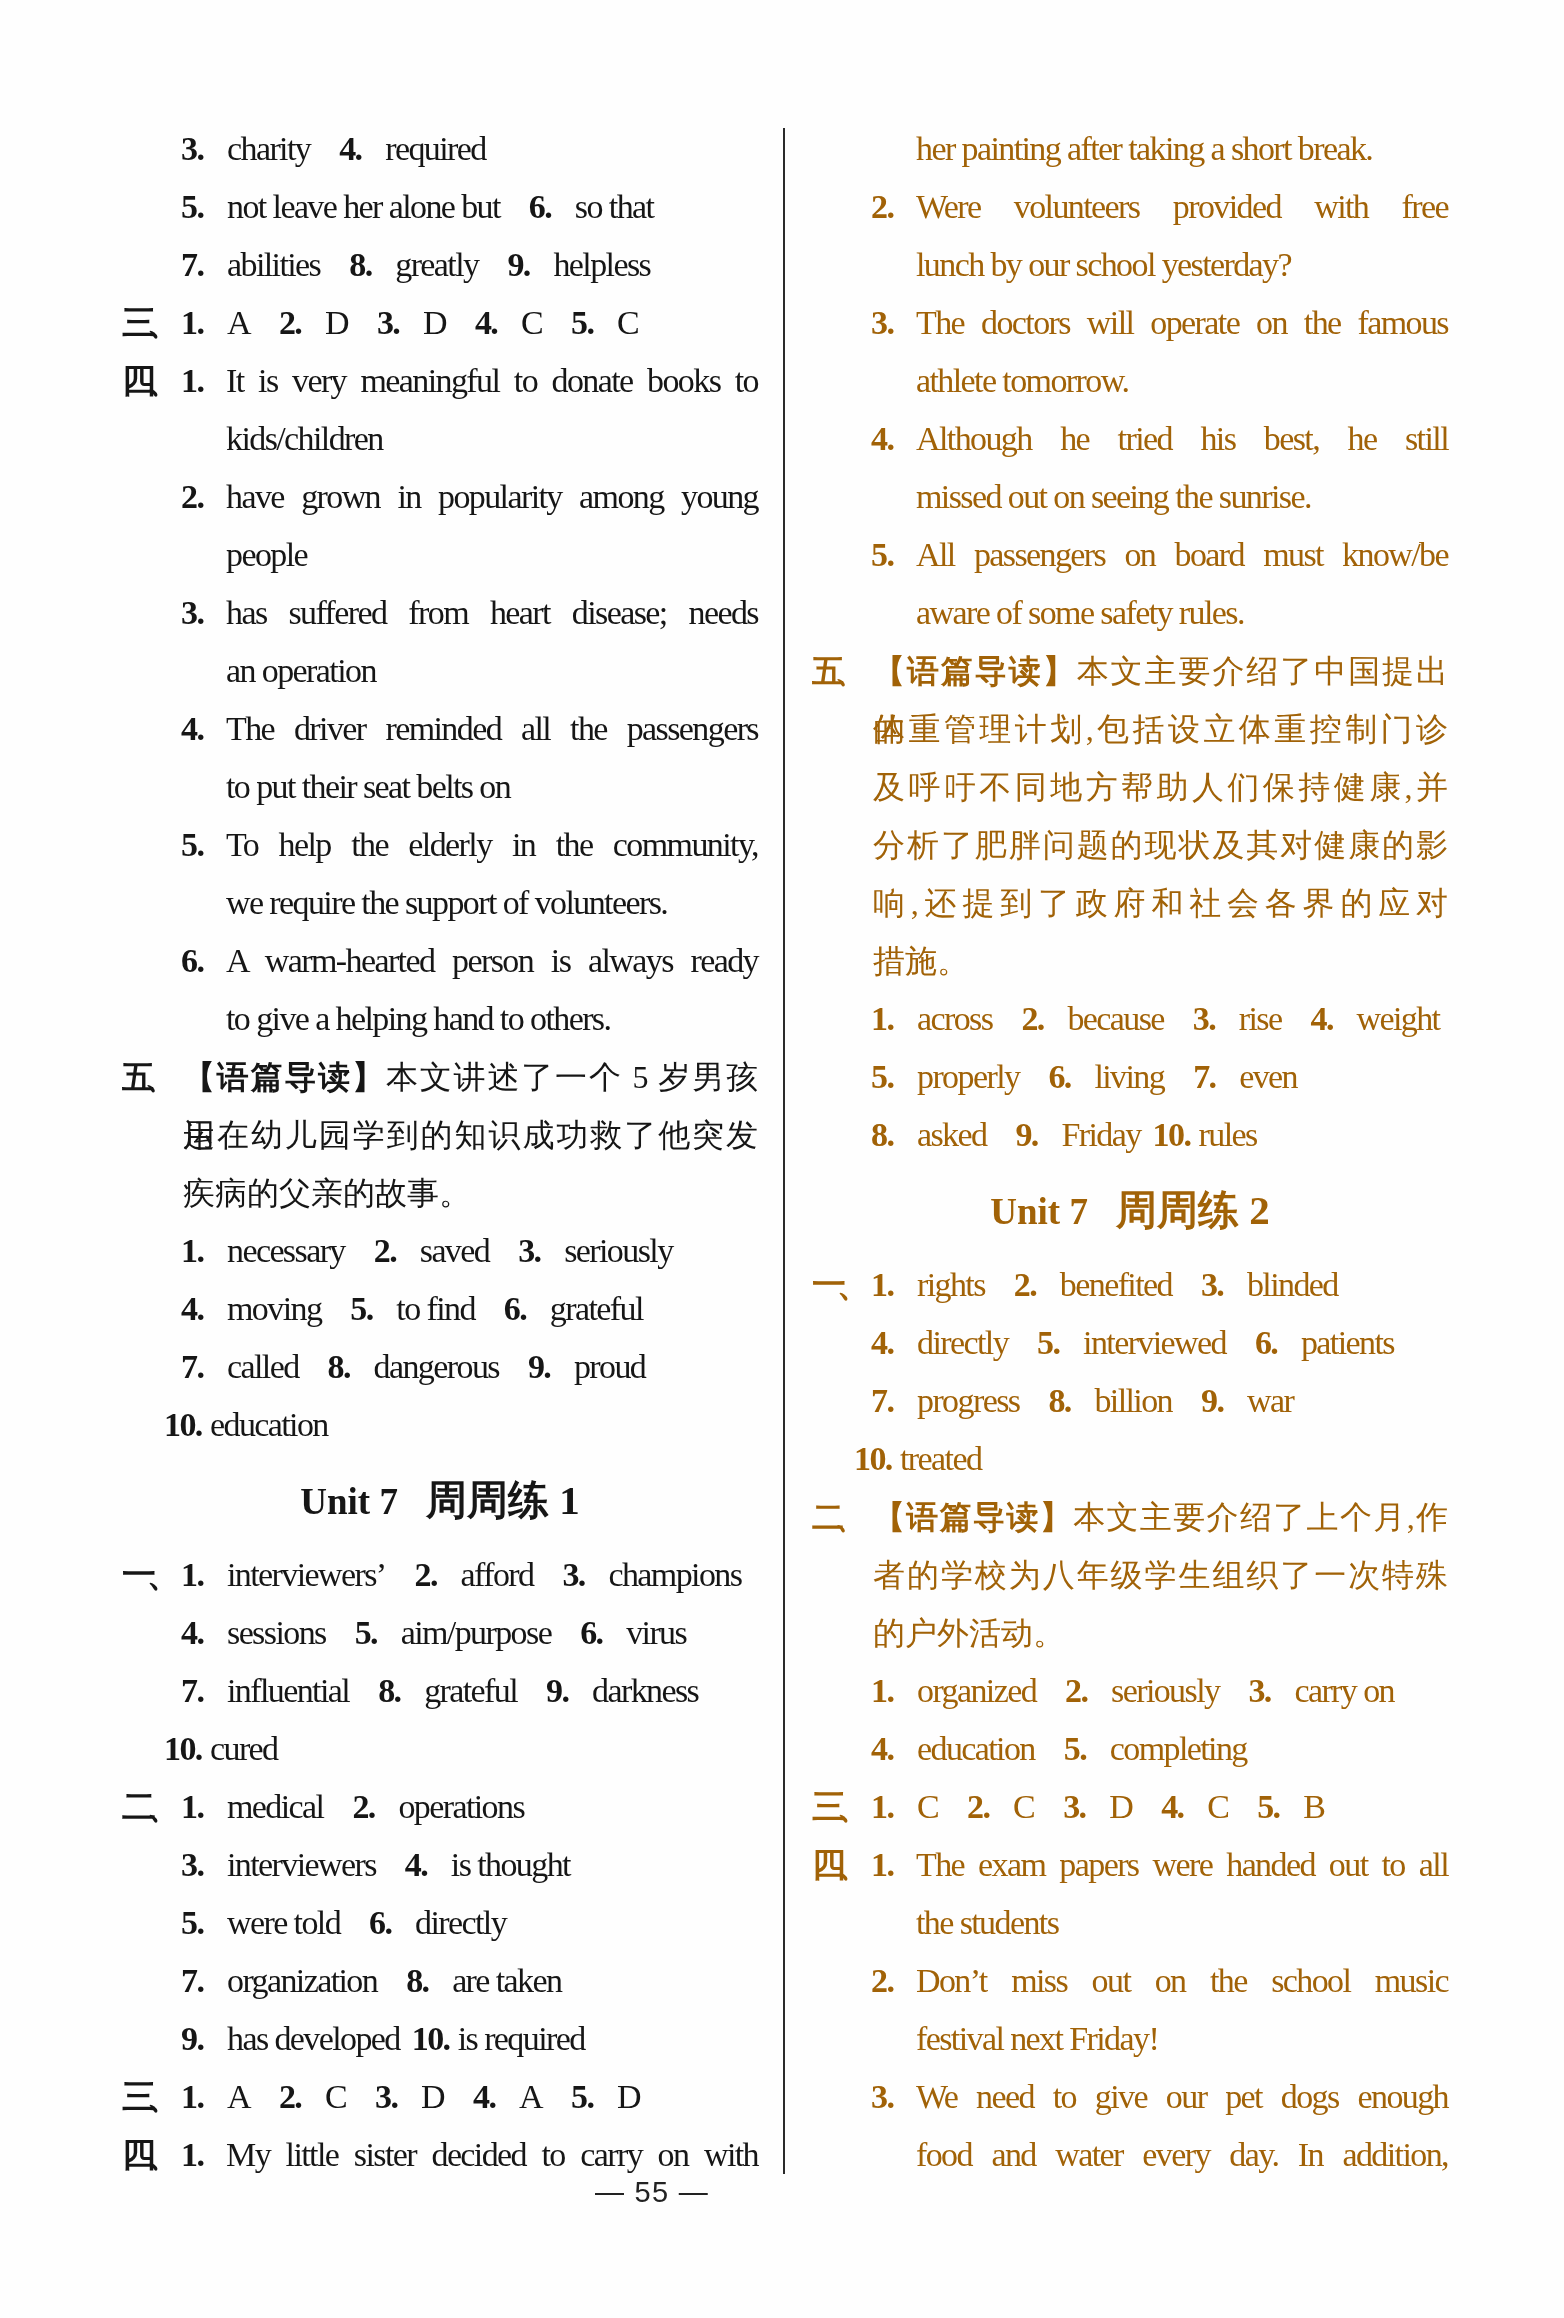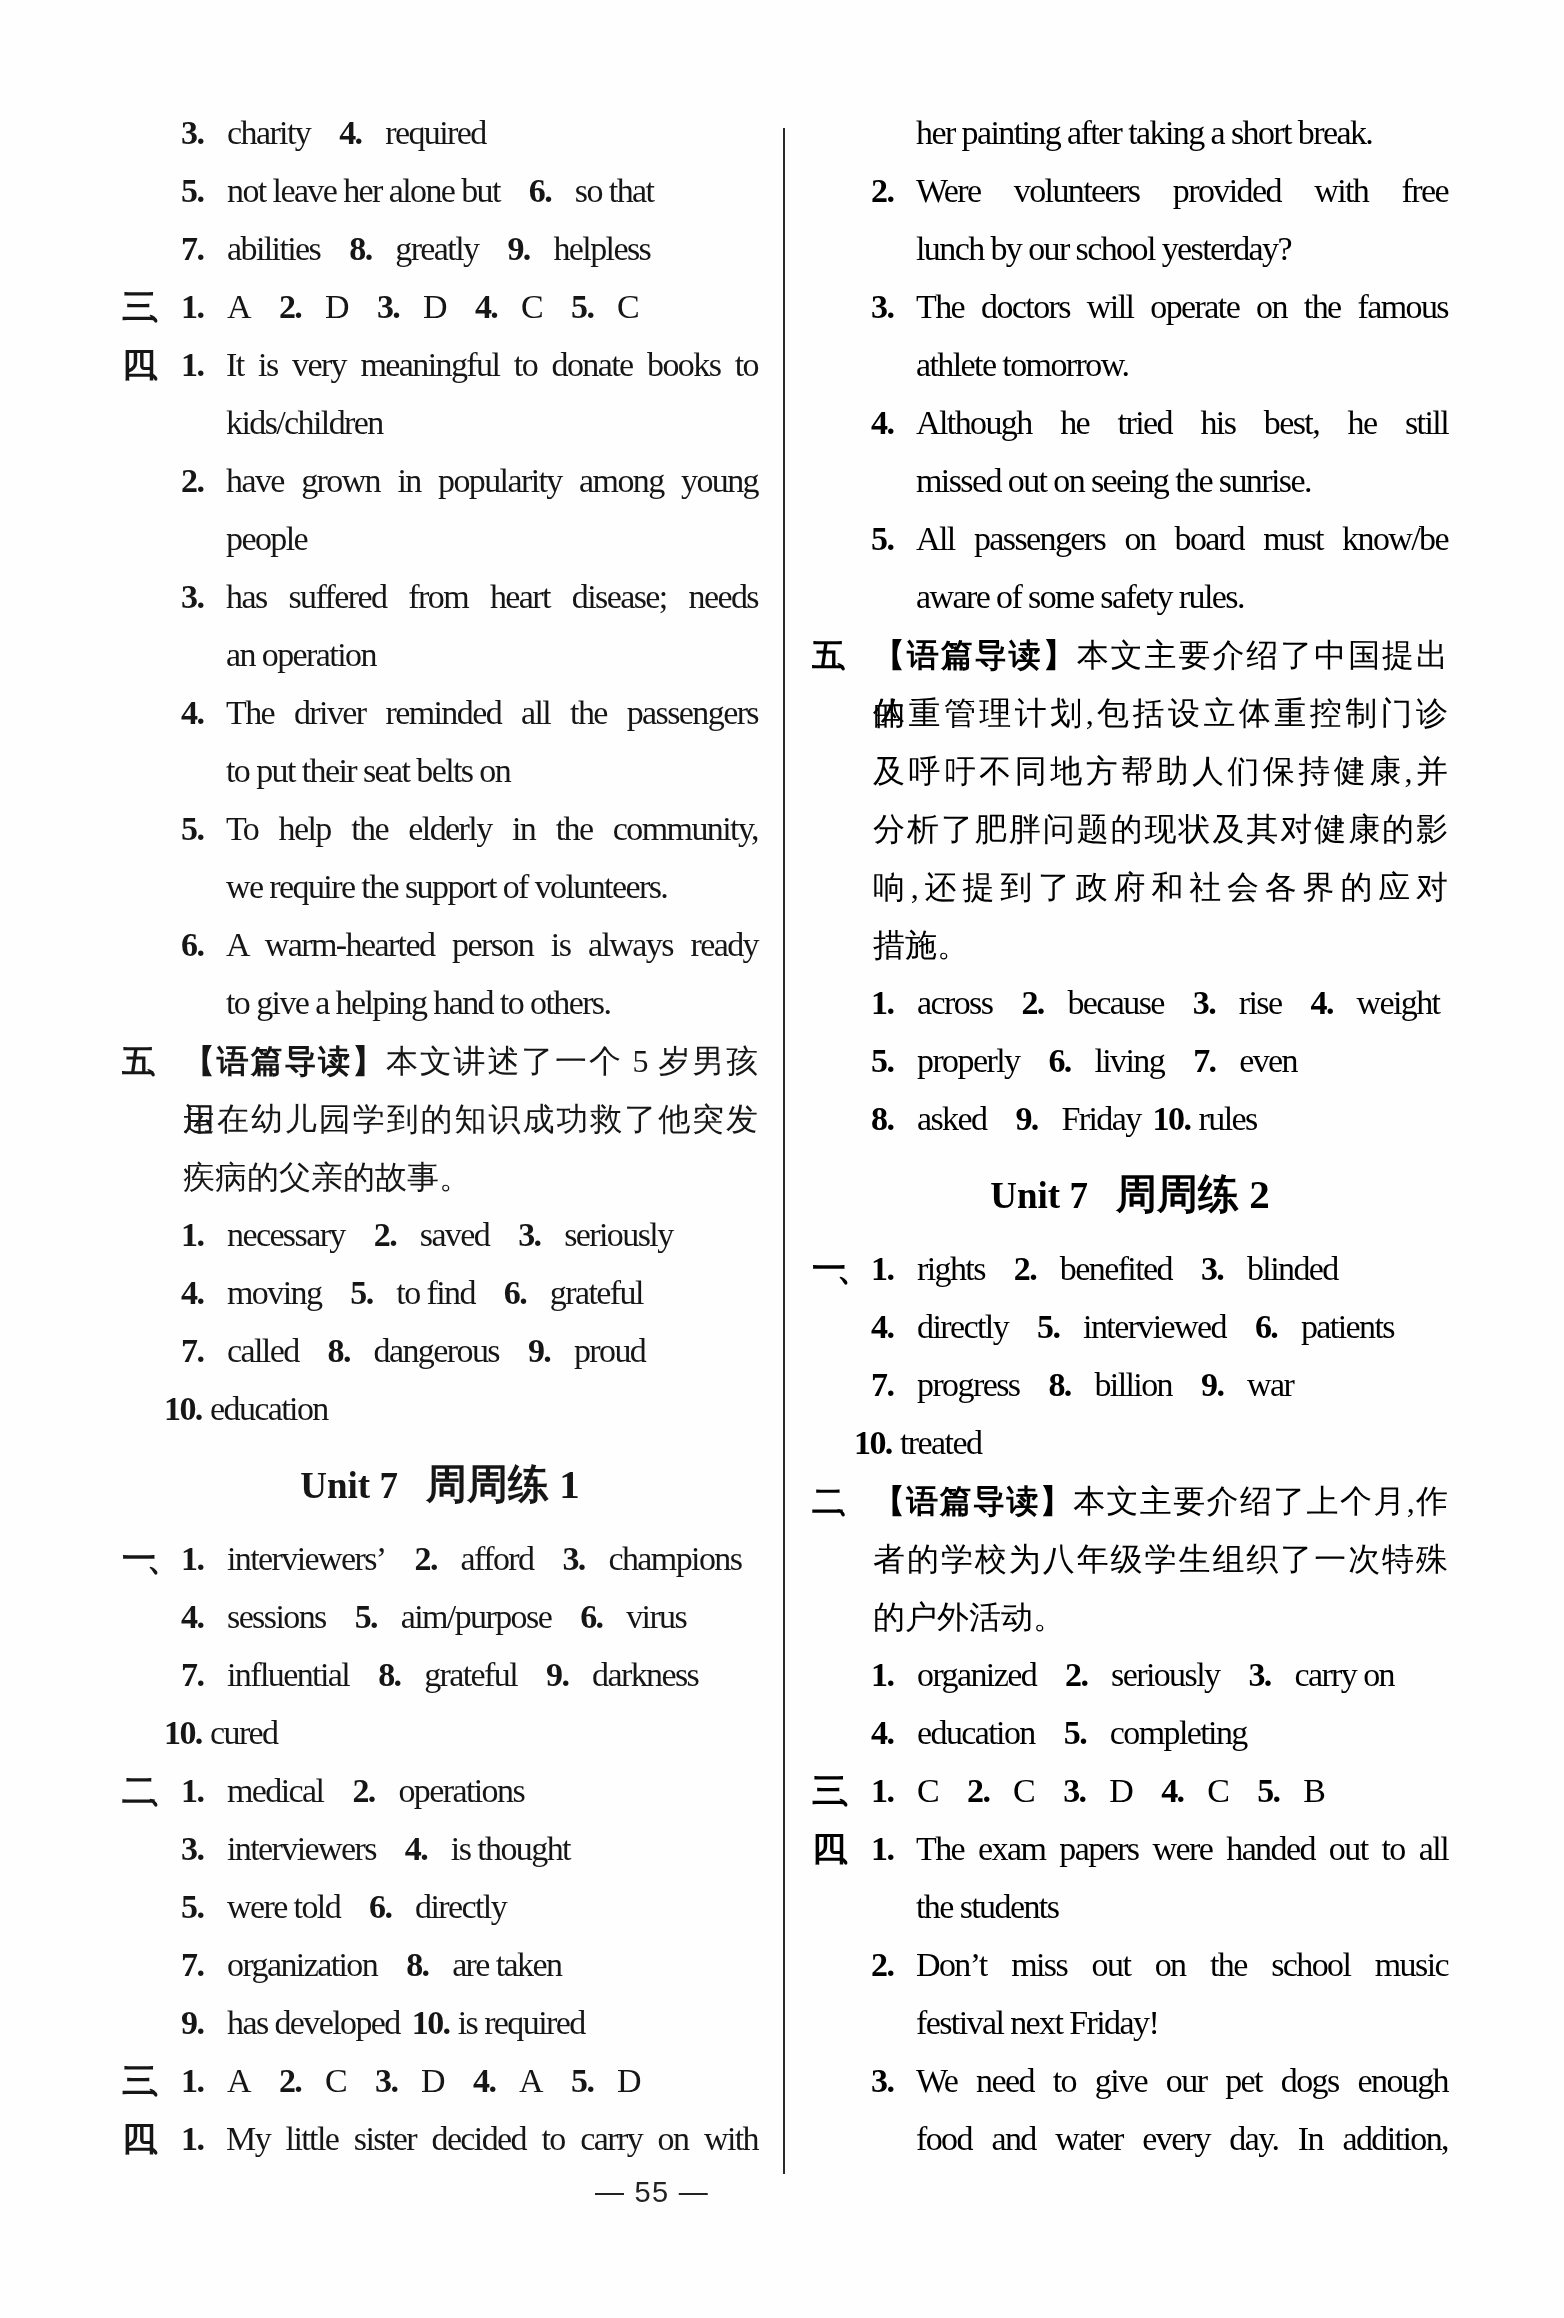--- a/index.html
+++ b/index.html
@@ -3,21 +3,21 @@
 <meta charset="utf-8">
 <style>
   html,body{margin:0;padding:0;}
   body{
     width:1564px;height:2319px;position:relative;
     background:#fefefe;
     font-family:"Liberation Serif", serif;
   }
   .page{position:absolute;inset:0;}
   .col{
-    position:absolute;top:104px;width:636px;
+    position:absolute;top:120px;width:636px;
     color:#161616;
     font-size:34px;line-height:58px;letter-spacing:-1.6px;
   }
   .col-left{left:122px;}
   .col-right{left:812px;}
   .line{position:relative;height:58px;}
   .fill{text-align:justify;text-align-last:justify;}
   .marker{
     position:absolute;left:0;top:0;
     font-weight:700;letter-spacing:-9.2px;
@@ -85,21 +85,21 @@
       <div class="line answers"><span class="pair"><span class="num wide">10.</span><span class="ans">cured</span></span></div>
       <div class="line answers"><span class="marker">二、</span><span class="pair"><span class="num">1.</span><span class="ans">medical</span></span><span class="pair"><span class="num">2.</span><span class="ans">operations</span></span></div>
       <div class="line answers"><span class="pair"><span class="num">3.</span><span class="ans">interviewers</span></span><span class="pair"><span class="num">4.</span><span class="ans">is thought</span></span></div>
       <div class="line answers"><span class="pair"><span class="num">5.</span><span class="ans">were told</span></span><span class="pair"><span class="num">6.</span><span class="ans">directly</span></span></div>
       <div class="line answers"><span class="pair"><span class="num">7.</span><span class="ans">organization</span></span><span class="pair"><span class="num">8.</span><span class="ans">are taken</span></span></div>
       <div class="line answers"><span class="pair"><span class="num">9.</span><span class="ans">has developed</span></span><span class="pair"><span class="num wide">10.</span><span class="ans">is required</span></span></div>
       <div class="line answers"><span class="marker">三、</span><span class="pair"><span class="num">1.</span><span class="ans">A</span></span><span class="pair"><span class="num">2.</span><span class="ans">C</span></span><span class="pair"><span class="num">3.</span><span class="ans">D</span></span><span class="pair"><span class="num">4.</span><span class="ans">A</span></span><span class="pair"><span class="num">5.</span><span class="ans">D</span></span></div>
       <div class="line first fill"><span class="marker">四、</span><span class="num-abs">1.</span>My little sister decided to carry on with</div>
     </div>
   <div class="divider" style="background: rgb(42, 42, 42);"></div>
-  <div class="col col-right" style="color: #000000;">
+  <div class="col col-right" style="color: #a16207;">
       <div class="line cont">her painting after taking a short break.</div>
       <div class="line first fill"><span class="num-abs">2.</span>Were volunteers provided with free</div>
       <div class="line cont">lunch by our school yesterday?</div>
       <div class="line first fill"><span class="num-abs">3.</span>The doctors will operate on the famous</div>
       <div class="line cont">athlete tomorrow.</div>
       <div class="line first fill"><span class="num-abs">4.</span>Although he tried his best, he still</div>
       <div class="line cont">missed out on seeing the sunrise.</div>
       <div class="line first fill"><span class="num-abs">5.</span>All passengers on board must know/be</div>
       <div class="line cont">aware of some safety rules.</div>
       <div class="line guide zh fill"><span class="marker">五、</span><span class="label">【语篇导读】</span>本文主要介绍了中国提出的</div>

